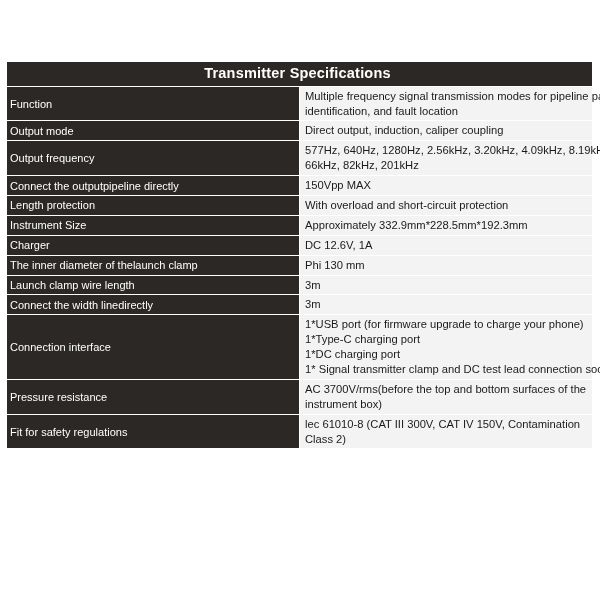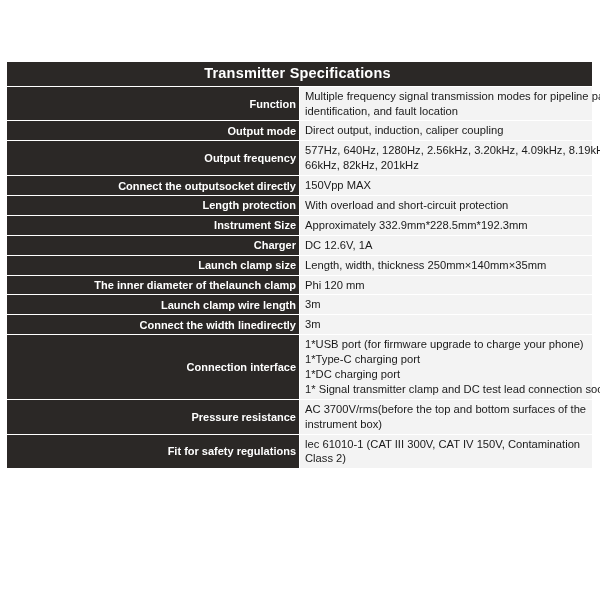--- a/index.html
+++ b/index.html
@@ -41,22 +41,22 @@
     text-align: center;
     padding: 3px 8px 4px 4px;
     letter-spacing: 0.2px;
     line-height: 1.15;
   }
 
   .spec-table th.label-cell {
     background: #2b2826;
     color: #ffffff;
     font-size: 11px;
-    font-weight: bold;
-    text-align: right;
+    font-weight: normal;
+    text-align: left;
     vertical-align: middle;
     padding: 2px 3px;
     line-height: 1.28;
     width: 146px;
   }
 
   .spec-table td.value-cell {
     background: #f3f3f3;
     color: #1a1a1a;
     font-size: 11.2px;
@@ -95,42 +95,38 @@
           <td class="value-cell">Direct output, induction, caliper coupling</td>
         </tr>
         <tr>
           <th class="label-cell">Output frequency</th>
           <td class="value-cell">
             <span class="vline">577Hz, 640Hz, 1280Hz, 2.56kHz, 3.20kHz, 4.09kHz, 8.19kHz, 10kHz, 33kHz,</span>
             <span class="vline">66kHz, 82kHz, 201kHz</span>
           </td>
         </tr>
         <tr>
-          <th class="label-cell"><span class="vline">Connect the output</span><span class="vline">socket directly</span></th>
+          <th class="label-cell"><span class="vline">Connect the output</span><span class="vline">pipeline directly</span></th>
           <td class="value-cell">150Vpp MAX</td>
         </tr>
         <tr>
           <th class="label-cell">Length protection</th>
           <td class="value-cell">With overload and short-circuit protection</td>
         </tr>
         <tr>
           <th class="label-cell">Instrument Size</th>
           <td class="value-cell">Approximately 332.9mm*228.5mm*192.3mm</td>
         </tr>
         <tr>
           <th class="label-cell">Charger</th>
           <td class="value-cell">DC 12.6V, 1A</td>
         </tr>
         <tr>
-          <th class="label-cell">Launch clamp size</th>
-          <td class="value-cell">Length, width, thickness 250mm×140mm×35mm</td>
-        </tr>
-        <tr>
           <th class="label-cell"><span class="vline">The inner diameter of the</span><span class="vline">launch clamp</span></th>
-          <td class="value-cell">Phi 120 mm</td>
+          <td class="value-cell">Phi 130 mm</td>
         </tr>
         <tr>
           <th class="label-cell">Launch clamp wire length</th>
           <td class="value-cell">3m</td>
         </tr>
         <tr>
           <th class="label-cell"><span class="vline">Connect the width line</span><span class="vline">directly</span></th>
           <td class="value-cell">3m</td>
         </tr>
         <tr>
@@ -141,17 +137,17 @@
             <span class="vline">1*DC charging port</span>
             <span class="vline">1* Signal transmitter clamp and DC test lead connection socket</span>
           </td>
         </tr>
         <tr>
           <th class="label-cell">Pressure resistance</th>
           <td class="value-cell">AC 3700V/rms(before the top and bottom surfaces of the instrument box)</td>
         </tr>
         <tr>
           <th class="label-cell">Fit for safety regulations</th>
-          <td class="value-cell">lec 61010-1 (CAT III 300V, CAT IV 150V, Contamination Class 2)</td>
+          <td class="value-cell">lec 61010-8 (CAT III 300V, CAT IV 150V, Contamination Class 2)</td>
         </tr>
       </tbody>
   </table>
 </div>
 
 </body></html>

